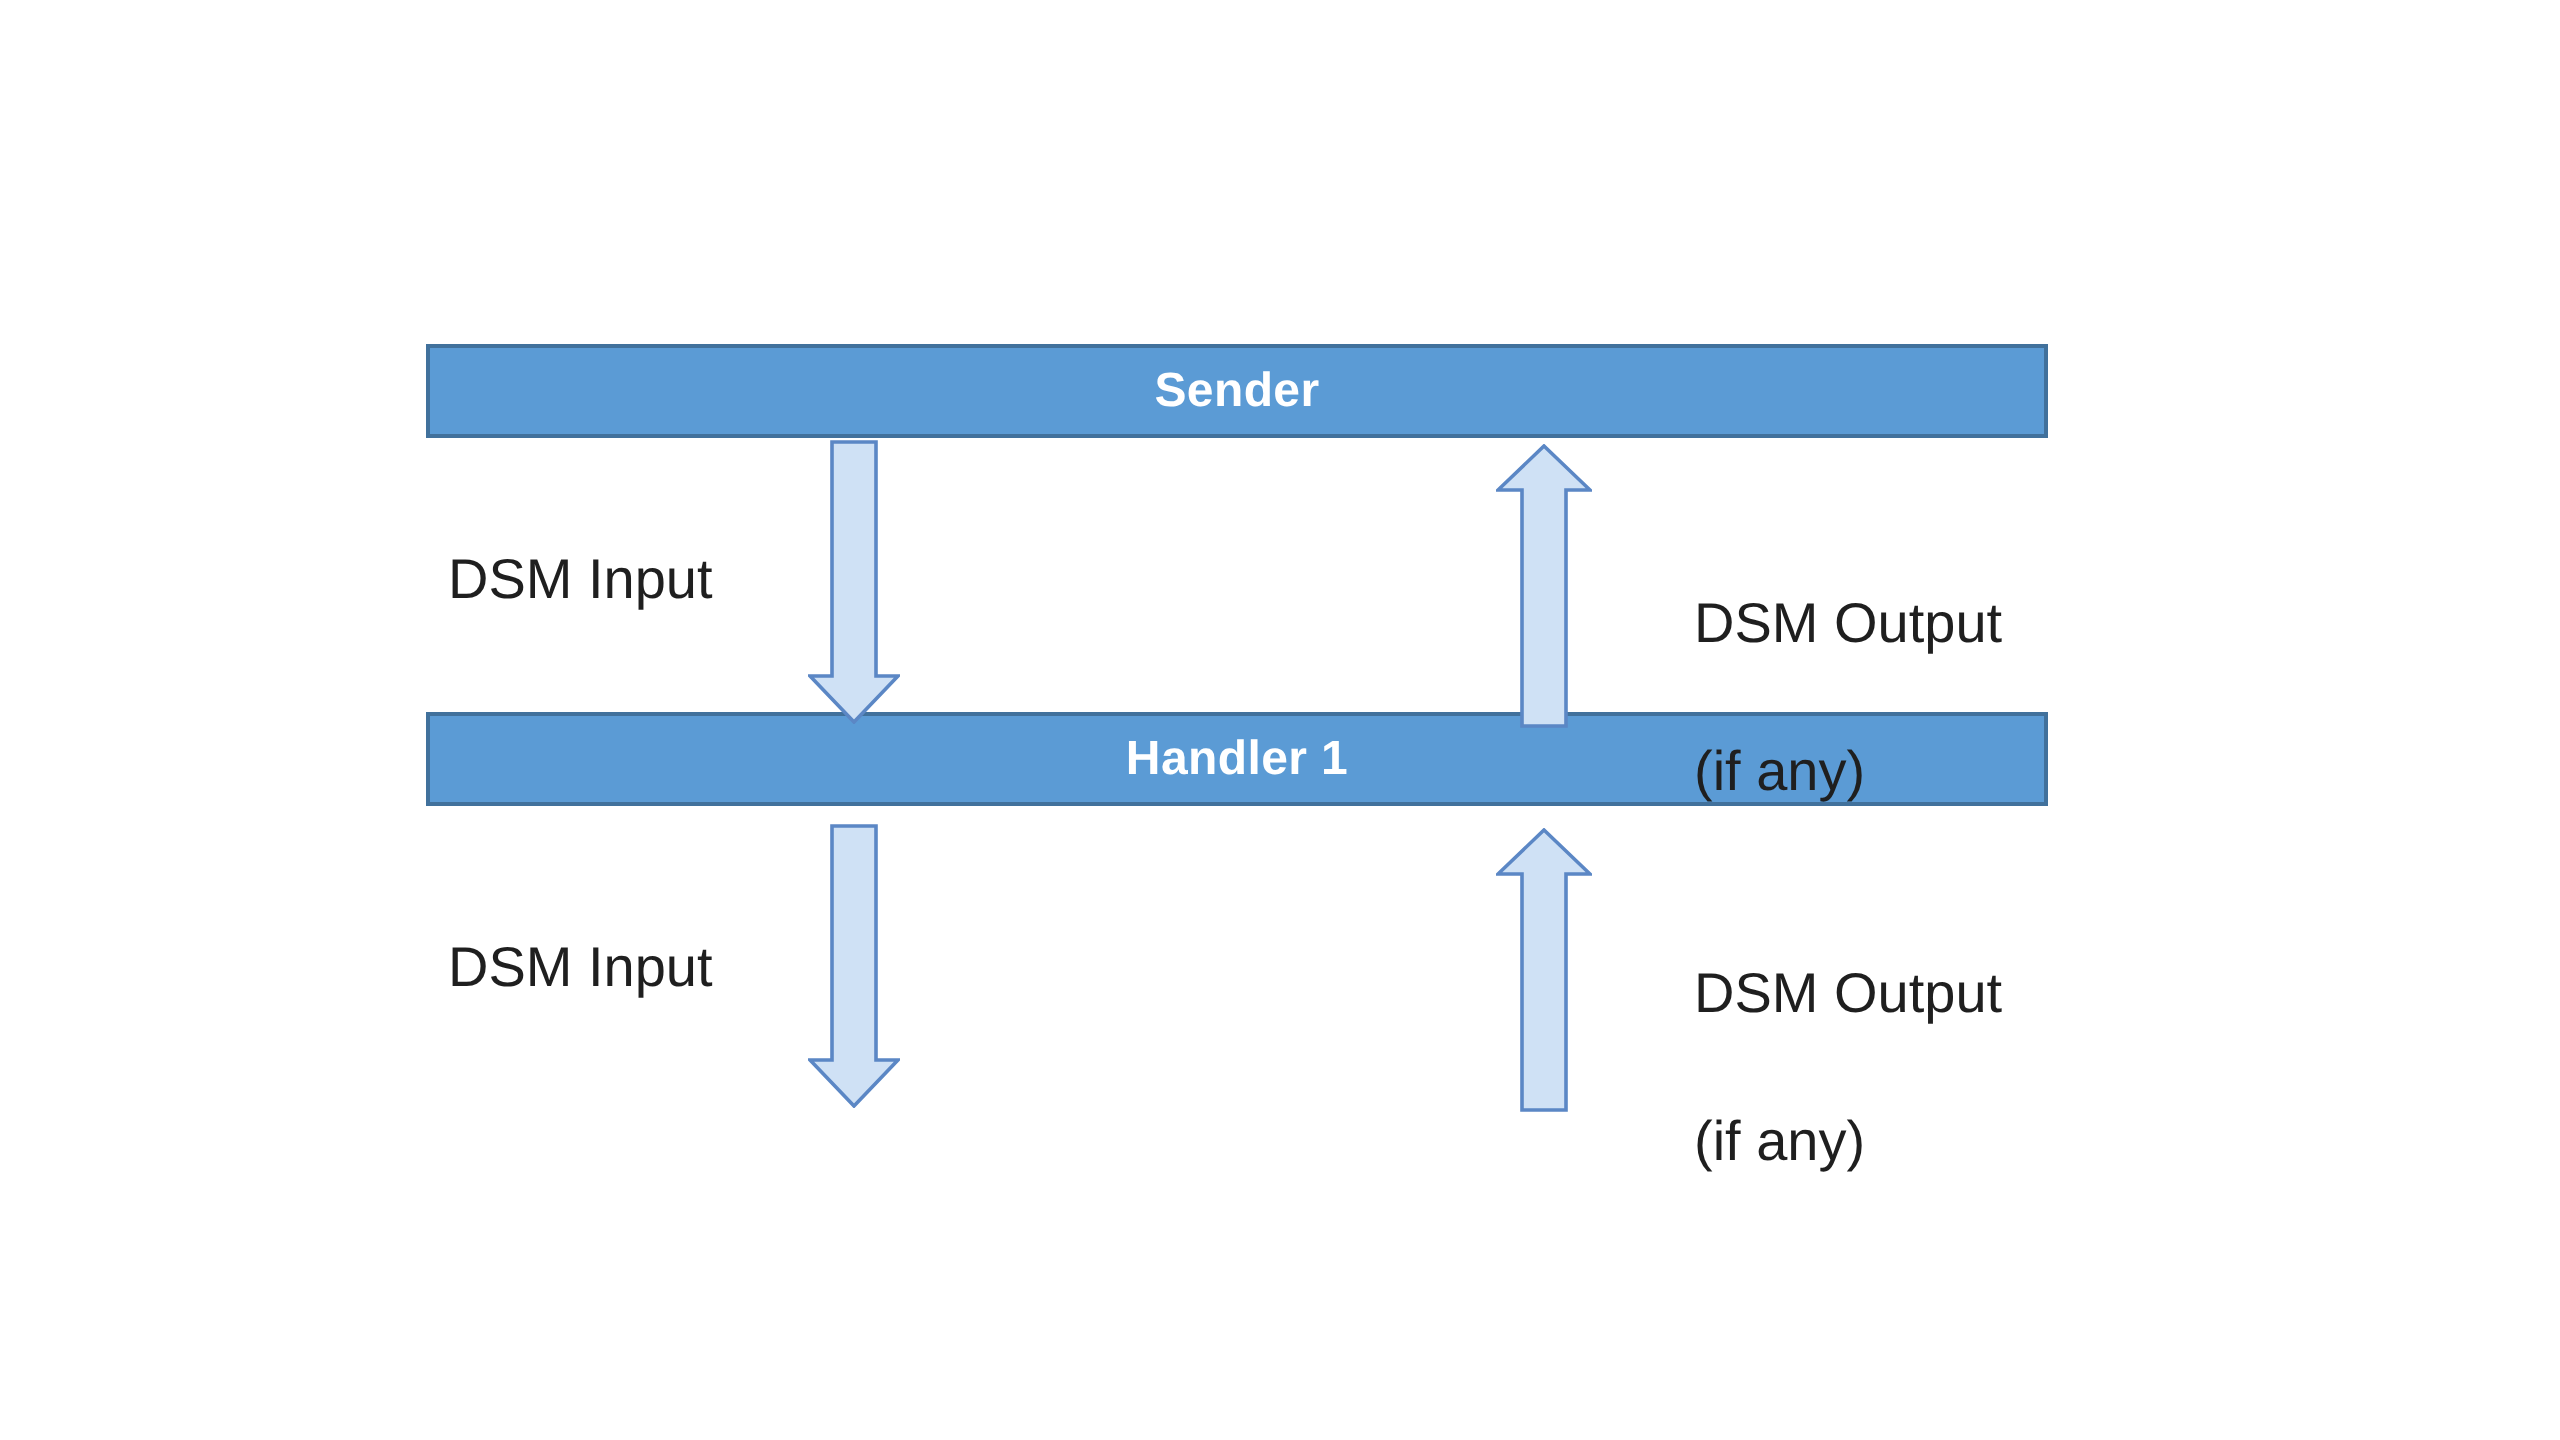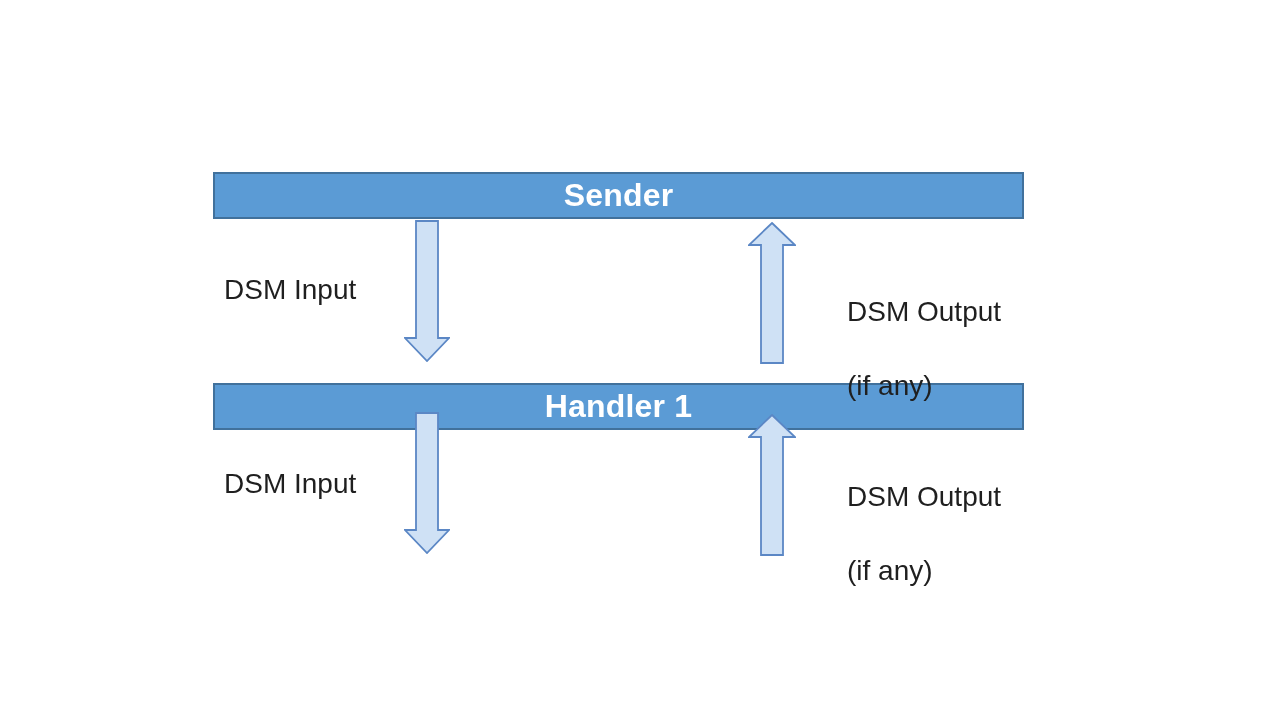--- a/index.html
+++ b/index.html
@@ -21,26 +21,26 @@
     width: 807px;
     height: 43px;
     background: #5b9bd5;
     border: 2px solid #41719c;
     display: flex;
     align-items: center;
     justify-content: center;
   }
   .bar-label {
     color: #ffffff;
-    font-size: 32px;
+    font-size: 24px;
     font-weight: bold;
     letter-spacing: 0.2px;
   }
   .bar-sender   { top: 172px; }
-  .bar-handler1 { top: 383px; }
+  .bar-handler1 { top: 356px; }
   .bar-handler2 { top: 556px; }
 
   .edge-label {
     position: absolute;
     color: #1f1f1f;
     font-size: 28px;
     line-height: 37px;
     white-space: pre-line;
   }
   .lbl-input-top     { left: 224px; top: 271px; }

